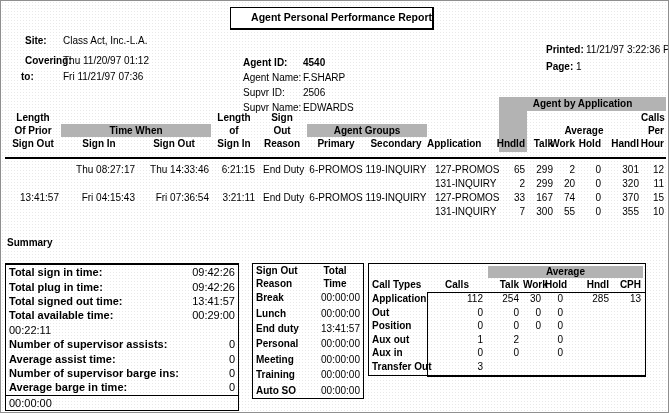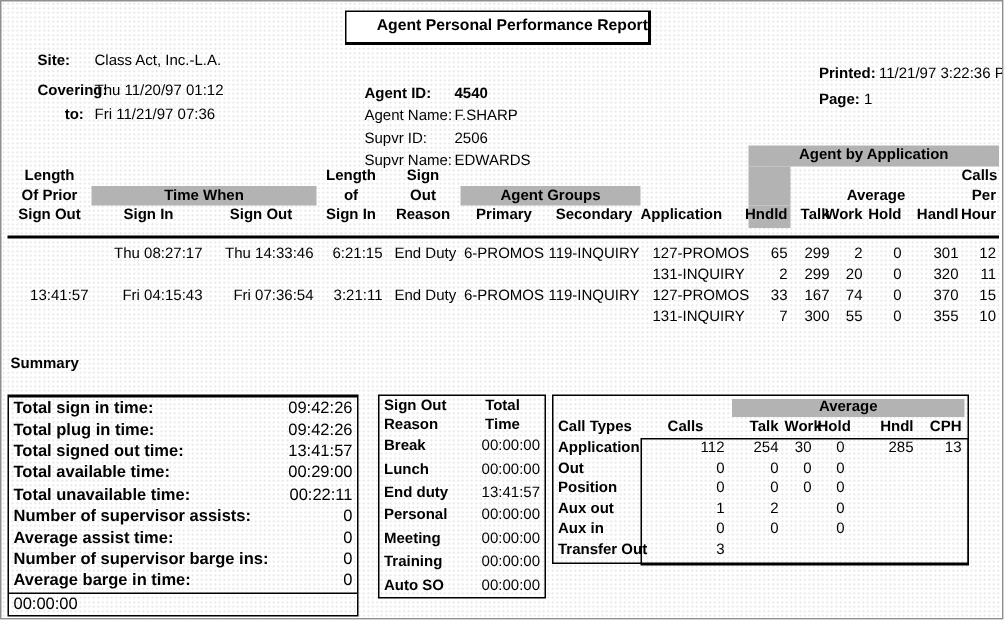--- a/index.html
+++ b/index.html
@@ -60,21 +60,21 @@
 <div class="page">
 
   <div class="titlebox">
     <span>Agent Personal Performance Report</span>
   </div>
 
   <span class="abs b" style="left:24px;top:18px">Site:</span>
   <span class="abs" style="left:62px;top:18px">Class Act, Inc.-L.A.</span>
   <span class="abs b" style="left:24px;top:38px">Covering:</span>
   <span class="abs" style="left:62px;top:38px">Thu 11/20/97 01:12</span>
-  <span class="abs b" style="left:32px;top:54px;width:33px;text-align:center">to:</span>
+  <span class="abs b" style="left:20px;top:54px;width:33px;text-align:left">to:</span>
   <span class="abs" style="left:62px;top:54px">Fri 11/21/97 07:36</span>
 
   <span class="abs b" style="left:242px;top:40px">Agent ID:</span>
   <span class="abs b" style="left:302px;top:40px">4540</span>
   <span class="abs" style="left:242px;top:55px">Agent Name:</span>
   <span class="abs" style="left:302px;top:55px">F.SHARP</span>
   <span class="abs" style="left:242px;top:70px">Supvr ID:</span>
   <span class="abs" style="left:302px;top:70px">2506</span>
   <span class="abs" style="left:242px;top:85px">Supvr Name:</span>
   <span class="abs" style="left:302px;top:85px">EDWARDS</span>
@@ -215,21 +215,20 @@
       </div>
     <div class="lrow">
         <span class="ll">Total signed out time:</span>
         <span>13:41:57</span>
       </div>
     <div class="lrow">
         <span class="ll">Total available time:</span>
         <span>00:29:00</span>
       </div>
     <div class="lrow">
-        <span class="ll">Total unavailable time:</span>
         <span>00:22:11</span>
       </div>
     <div class="lrow">
         <span class="ll">Number of supervisor assists:</span>
         <span>0</span>
       </div>
     <div class="lrow">
         <span class="ll">Average assist time:</span>
         <span>0</span>
       </div>

